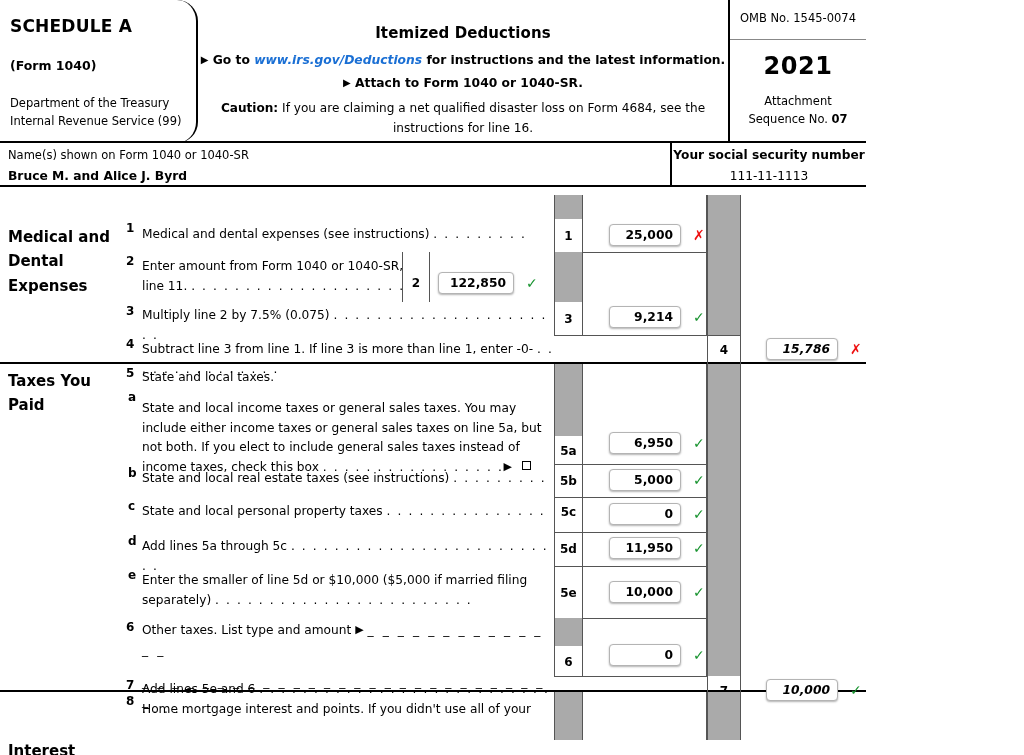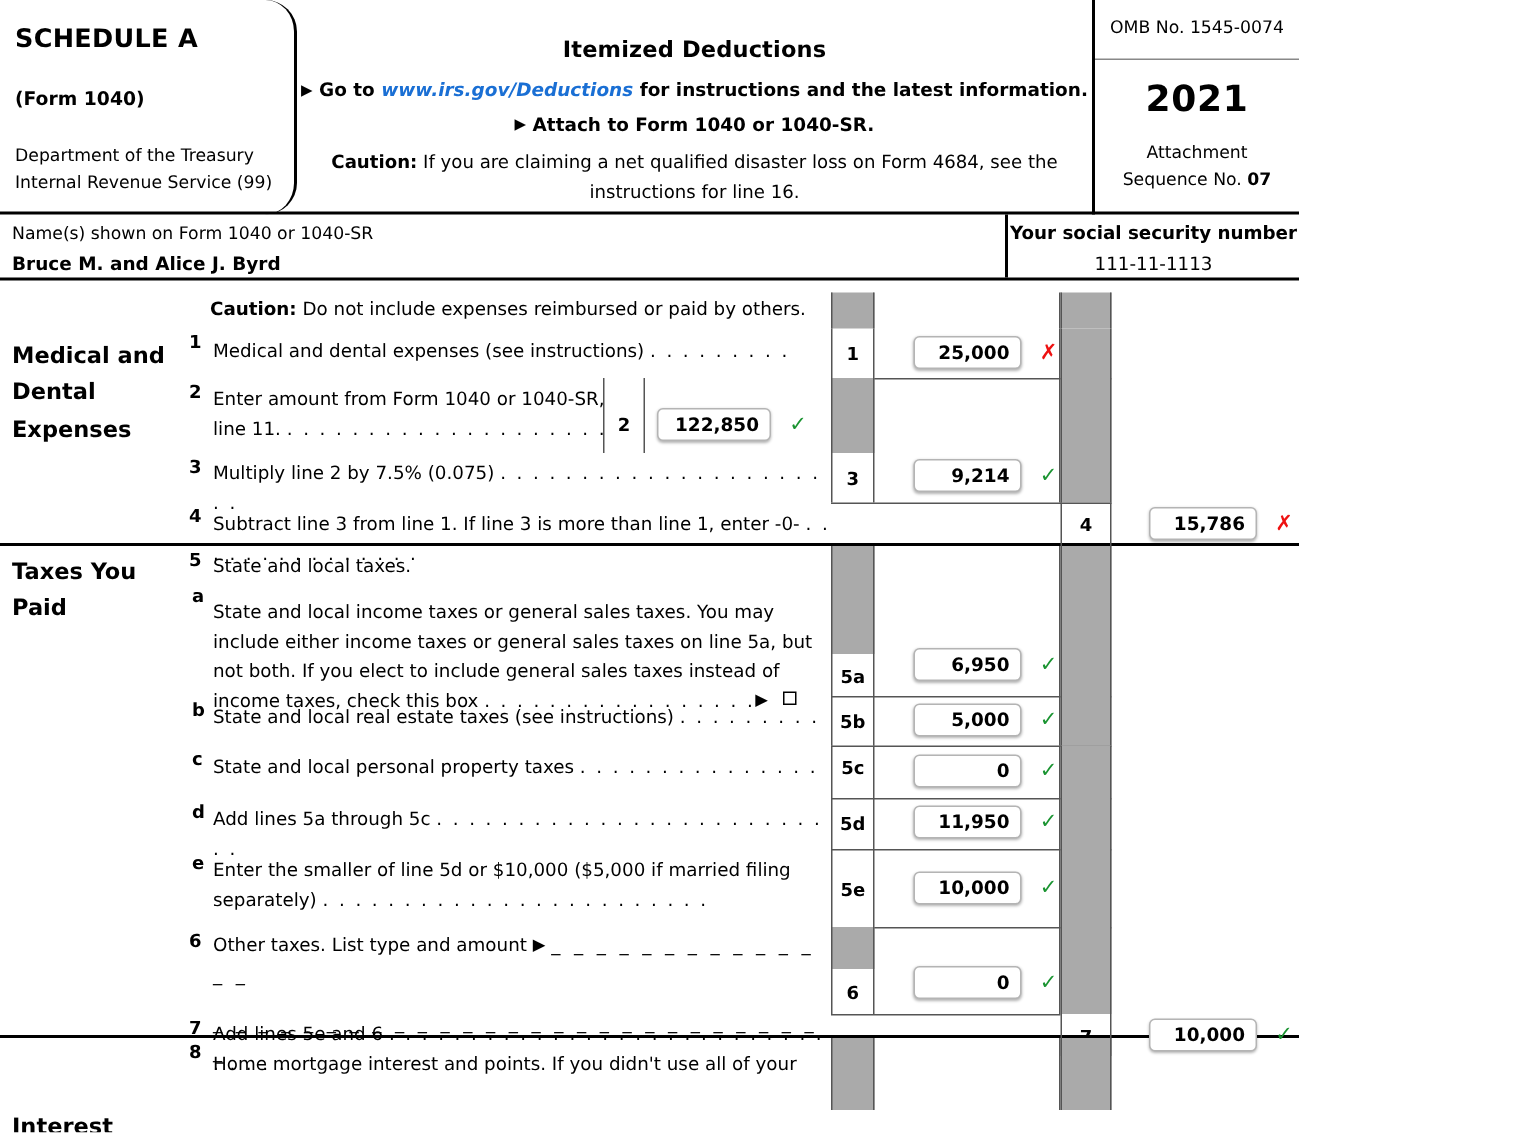--- a/index.html
+++ b/index.html
@@ -91,21 +91,21 @@
   
   .c-text  { position: absolute; left: 120px; top: 0; width: 434px; }
   .c-num   { position: absolute; left: 554px; top: 0; width: 29px;
              border-left: 1px solid #555; border-right: 1px solid #555;
              text-align: center; font-size: 12px; font-weight: bold; }
   .c-amt   { position: absolute; left: 583px; top: 0; width: 124px;
              border-right: 1px solid #555; }
   .c-num2  { position: absolute; left: 707px; top: 0; width: 34px;
              border-left: 1px solid #555; border-right: 1px solid #555;
              text-align: center; font-size: 12px; font-weight: bold; }
-  .c-amt2  { position: absolute; left: 741px; top: 0; width: 125px; }
+  .c-amt2  { position: absolute; left: 741px; top: 0; width: 125px; font-style: italic; }
 
   .shade { background: #aaaaaa; }
   .hline { position: absolute; left: 554px; width: 312px; height: 1px; background: #555; }
   .itemtext { font-size: 12.2px; line-height: 1.62; position: relative; }
   .itemtext .marker {
     position: absolute; left: -16px; top: 0; font-weight: bold; font-size: 12px;
   }
 
   .dots { letter-spacing: 1.6px; }
 
@@ -189,24 +189,20 @@
       <div class="ssn-val">111-11-1113</div>
     </div>
   </div>
 
   <div class="body">
 
     <section class="section" style="height:177px;">
       <div class="cat" style="top:38px;">Medical and Dental Expenses</div>
 
       <div class="row" style="position:absolute;top:8px;left:0;height:24px;width:866px;">
-        <div class="c-text" style="left:140px;width:420px;">
-          <span class="itemtext"><b>Caution:</b>
-          <span>Do not include expenses reimbursed or paid by others.</span></span>
-        </div>
         <div class="c-num shade" style="top:0;height:24px;"></div>
         <div class="c-amt" style="top:0;height:24px;"></div>
         <div class="c-num2 shade" style="top:0;height:24px;"></div>
       </div>
 
       <div class="row" style="position:absolute;top:32px;left:0;height:33px;width:866px;">
         <div class="c-text">
           <div class="itemtext" style="padding-left:22px;padding-top:6px;">
             <span class="marker" style="left:6px;">1</span>
             <span>Medical and dental expenses (see instructions)</span>

